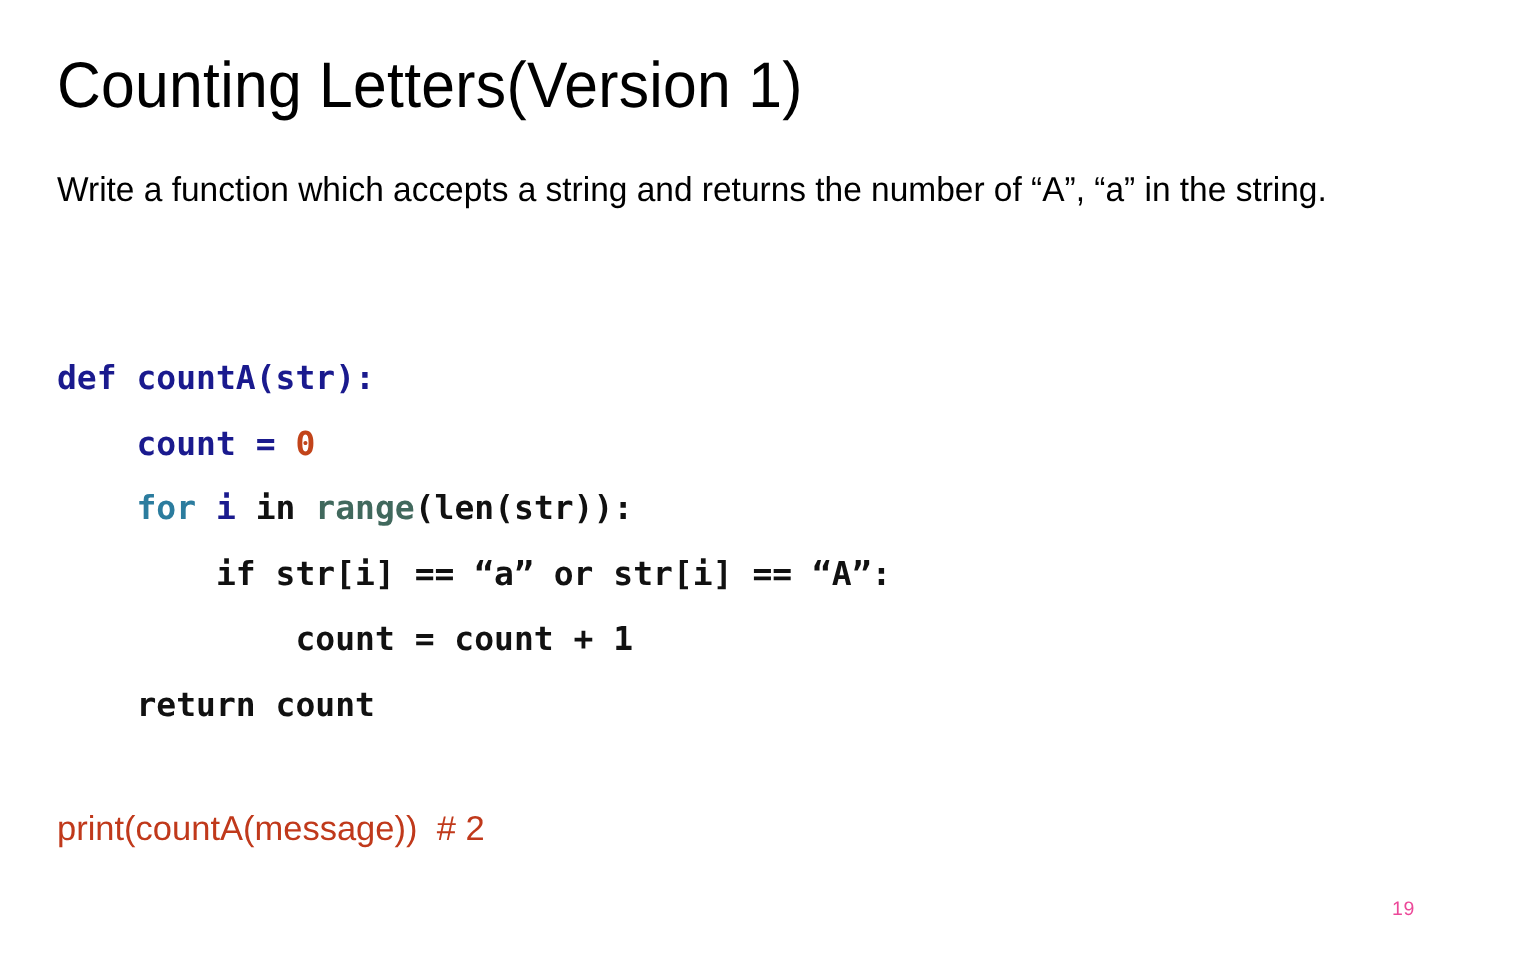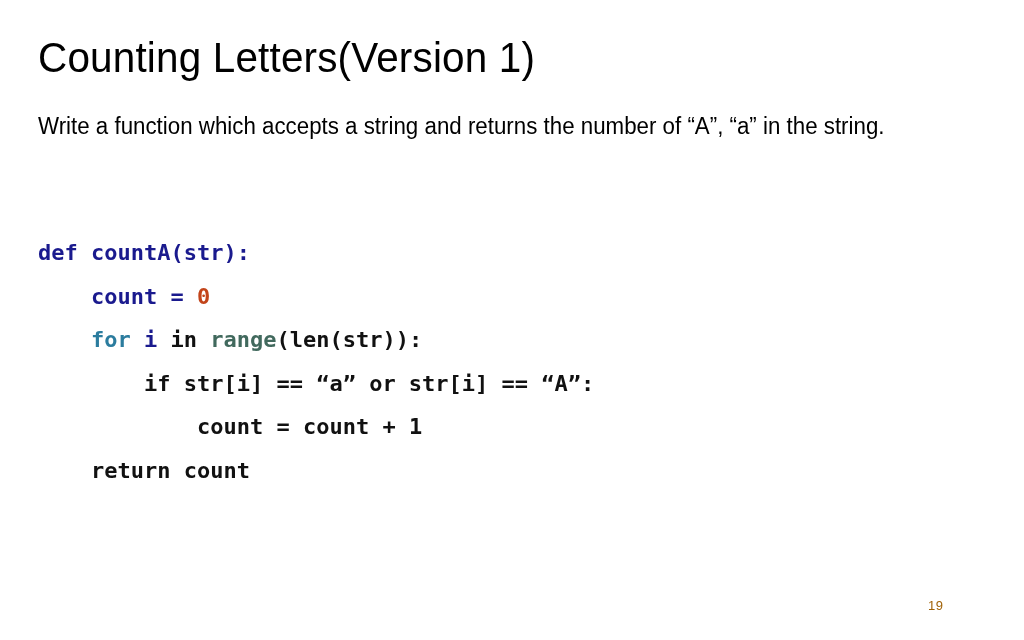--- a/index.html
+++ b/index.html
@@ -90,32 +90,32 @@
   }
 
   
   #page-number {
     position: absolute;
     left: 928px;
     top: 598px;
     font-family: "Liberation Sans", sans-serif;
     font-size: 13px;
     font-weight: 300;
-    color: #a16207;
+    color: #ec4899;
     letter-spacing: 0.5px;
   }
 </style>
 </head>
 <body>
 
 <div id="slide">
 
   <div id="slide-title">Counting Letters(Version 1)</div>
 
   <div id="slide-description">Write a function which accepts a string and returns the number of “A”, “a” in the string.</div>
 
   <div id="code-block"><div class="code-line"><span class="tok" style="color: rgb(26, 26, 142);">def</span><span class="tok" style="color: rgb(17, 17, 17);"> </span><span class="tok" style="color: rgb(26, 26, 142);">countA(str):</span></div><div class="code-line"><span class="tok">    </span><span class="tok" style="color: rgb(26, 26, 142);">count</span><span class="tok" style="color: rgb(17, 17, 17);"> </span><span class="tok" style="color: rgb(26, 26, 142);">=</span><span class="tok" style="color: rgb(17, 17, 17);"> </span><span class="tok" style="color: rgb(194, 68, 26);">0</span></div><div class="code-line"><span class="tok">    </span><span class="tok" style="color: rgb(43, 124, 158);">for</span><span class="tok" style="color: rgb(17, 17, 17);"> </span><span class="tok" style="color: rgb(26, 26, 142);">i</span><span class="tok" style="color: rgb(17, 17, 17);"> in </span><span class="tok" style="color: rgb(65, 105, 93);">range</span><span class="tok" style="color: rgb(17, 17, 17);">(len(str)):</span></div><div class="code-line"><span class="tok">        </span><span class="tok" style="color: rgb(17, 17, 17);">if str[i] == “a” or str[i] == “A”:</span></div><div class="code-line"><span class="tok">            </span><span class="tok" style="color: rgb(17, 17, 17);">count = count + 1</span></div><div class="code-line"><span class="tok">    </span><span class="tok" style="color: rgb(17, 17, 17);">return count</span></div></div>
 
-  <div id="usage-block"></div>
+  <div id="usage-block"><div class="usage-line" style="color: rgb(192, 57, 27);">print(countA(message))  # 2</div></div>
 
   <div id="page-number">19</div>
 
 </div>
 
 </body></html>

